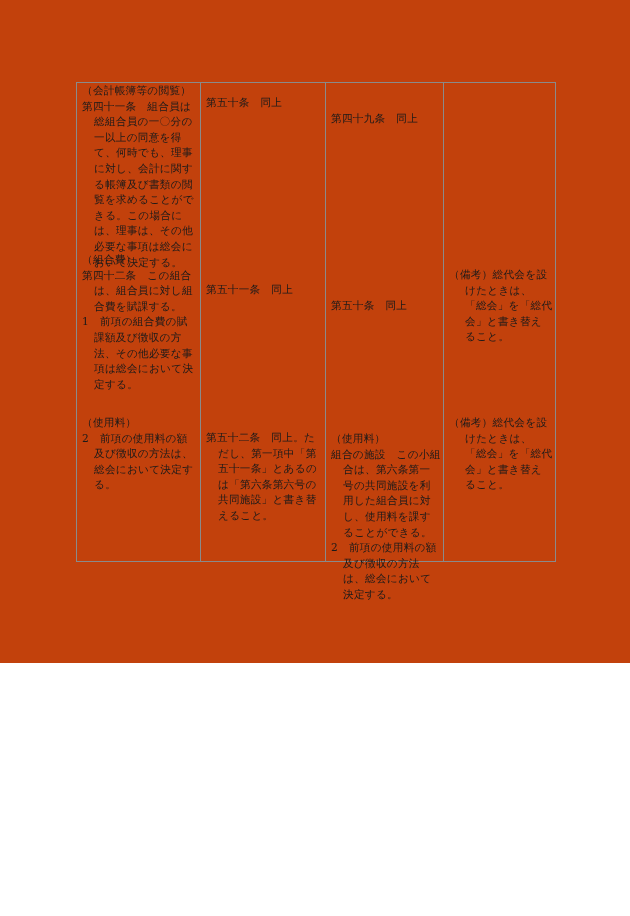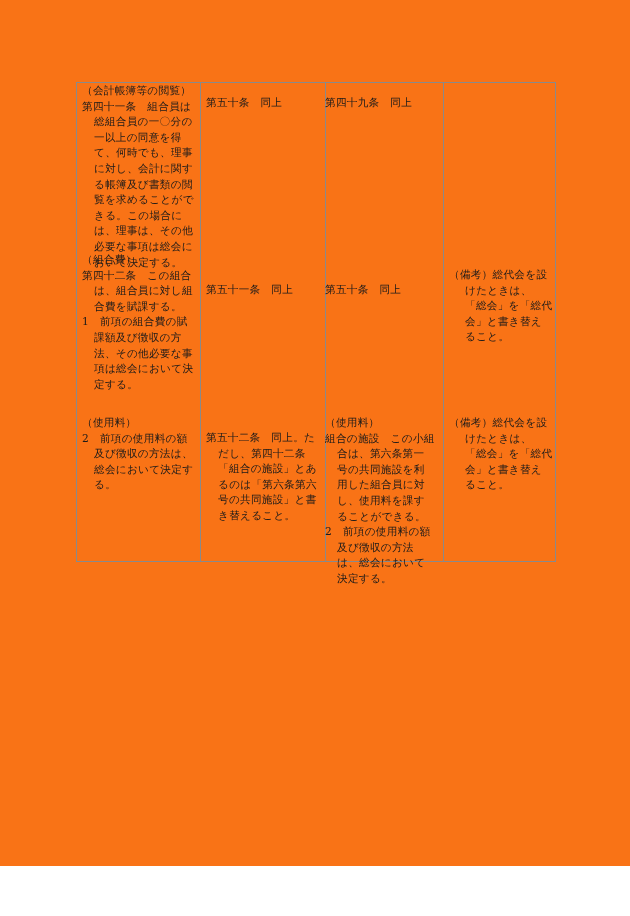--- a/index.html
+++ b/index.html
@@ -1,30 +1,30 @@
 <!DOCTYPE html>
 <html><head>
   <meta charset="utf-8">
   <style>
     html, body { margin: 0; padding: 0; background: #ffffff; }
     body { width: 630px; height: 916px; position: relative; overflow: hidden;
       font-family: "DejaVu Serif", "Liberation Serif", serif; color: #1a1a1a; }
-    .page { position: absolute; left: 0; top: 0; width: 630px; height: 866px; background: #f97316; }
+    .page { position: absolute; left: 0; top: 0; width: 630px; height: 663px; background: #c2410c; }
     .table {
       position: absolute; left: 76px; top: 82px; width: 480px; height: 480px;
       border: 1.5px solid #8a8a8a; box-sizing: border-box;
     }
     .col-line { position: absolute; top: 0; bottom: 0; width: 0; border-left: 1.5px solid #8a8a8a; }
     .cell { position: absolute; font-size: 10.6px; line-height: 15.6px; letter-spacing: 0.3px; }
     .heading { display: block; }
     .art { display: block; text-indent: 0; padding-left: 12px; text-indent: -12px; }
     .para { display: block; padding-left: 12px; text-indent: -12px; }
     .c1 { left: 5px; width: 114px; }
     .c2 { left: 129px; width: 114px; }
-    .c3 { left: 248px; width: 110px; }
+    .c3 { left: 254px; width: 110px; margin-top: 16px; }
     .c4 { left: 372px; width: 104px; }
   </style>
 </head>
 <body>
 
 <div class="page">
   <div class="table">
     <div class="col-line" style="left:123px"></div>
     <div class="col-line" style="left:248px"></div>
     <div class="col-line" style="left:366px"></div>
@@ -53,21 +53,21 @@
     </div>
     <div class="cell c4" style="top:184px">
       <span class="para" style="padding-left:16px;text-indent:-16px">（備考）総代会を設けたときは、「総会」を「総代会」と書き替えること。</span>
     </div>
 
     <div class="cell c1" style="top:332px">
       <span class="heading">（使用料）</span>
       <span class="para">2　前項の使用料の額及び徴収の方法は、総会において決定する。</span>
     </div>
     <div class="cell c2" style="top:347px">
-      <span class="art">第五十二条　同上。ただし、第四十二条「組合の施設」とあるのは「第六条第六号の共同施設」と書き替えること。</span>
+      <span class="art">第五十二条　同上。ただし、第一項中「第五十一条」とあるのは「第六条第六号の共同施設」と書き替えること。</span>
     </div>
     <div class="cell c3" style="top:332px">
       <span class="heading">（使用料）</span>
       <span class="art">組合の施設　この小組合は、第六条第一号の共同施設を利用した組合員に対し、使用料を課することができる。</span>
       <span class="para">2　前項の使用料の額及び徴収の方法は、総会において決定する。</span>
     </div>
     <div class="cell c4" style="top:332px">
       <span class="para" style="padding-left:16px;text-indent:-16px">（備考）総代会を設けたときは、「総会」を「総代会」と書き替えること。</span>
     </div>
   </div>

